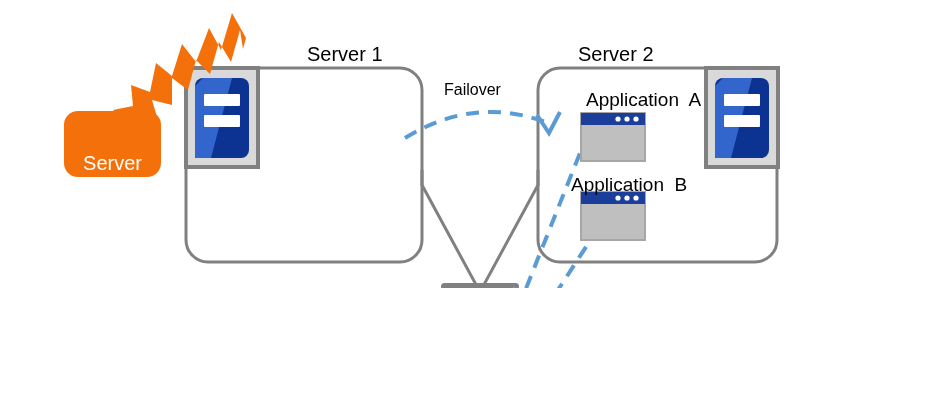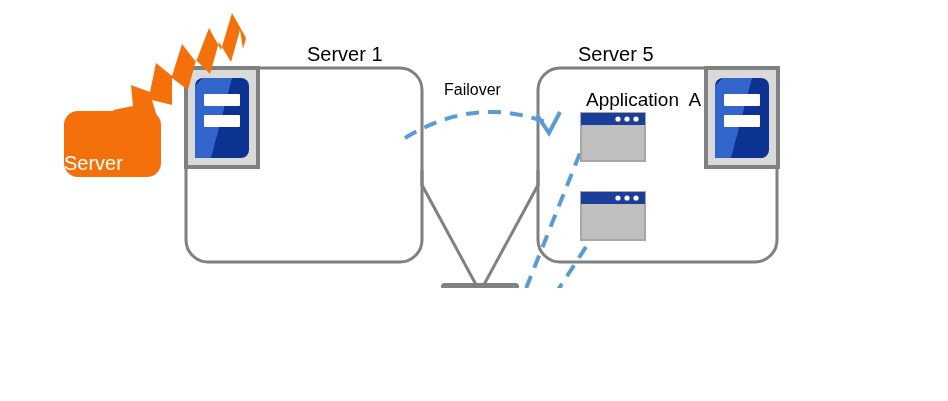--- a/index.html
+++ b/index.html
@@ -40,20 +40,21 @@
   .label-failover {
     font-size: 16px;
   }
   .label-shared {
     font-size: 21px;
   }
   .badge-text {
     position: absolute;
     color: #ffffff;
     font-size: 20px;
+    text-align: center;
     line-height: 26px;
     white-space: pre-line;
     font-family: "Liberation Sans", sans-serif;
   }
 </style>
 </head>
 <body>
 
 <div id="canvas">
 
@@ -163,26 +164,27 @@
              L 243 49
              L 246 38
              Z" fill="#F4700A"></path>
 
     <rect x="64" y="111" width="97" height="66" rx="14" ry="14" fill="#F4700A"></rect>
 
   </svg>
 
   <div class="label label-server-title" style="left:307px; top:44px;">Server 1</div>
 
-  <div class="label label-server-title" style="left:578px; top:44px;">Server 5</div>
+  <div class="label label-server-title" style="left:578px; top:44px;">Server 2</div>
 
   <div class="label label-failover" style="left:444px; top:82px;">Failover</div>
 
   <div class="label label-app" style="left:571px; top:90px;margin-left:15px;">Application  A</div>
 
+  <div class="label label-app" style="left:571px; top:175px;">Application  B</div>
 
 
   <div class="badge-text" style="left:64px; top:124px; width:97px;">
     <div>Server</div>
     <div>down</div>
   </div>
 
 </div>
 
 </body></html>

